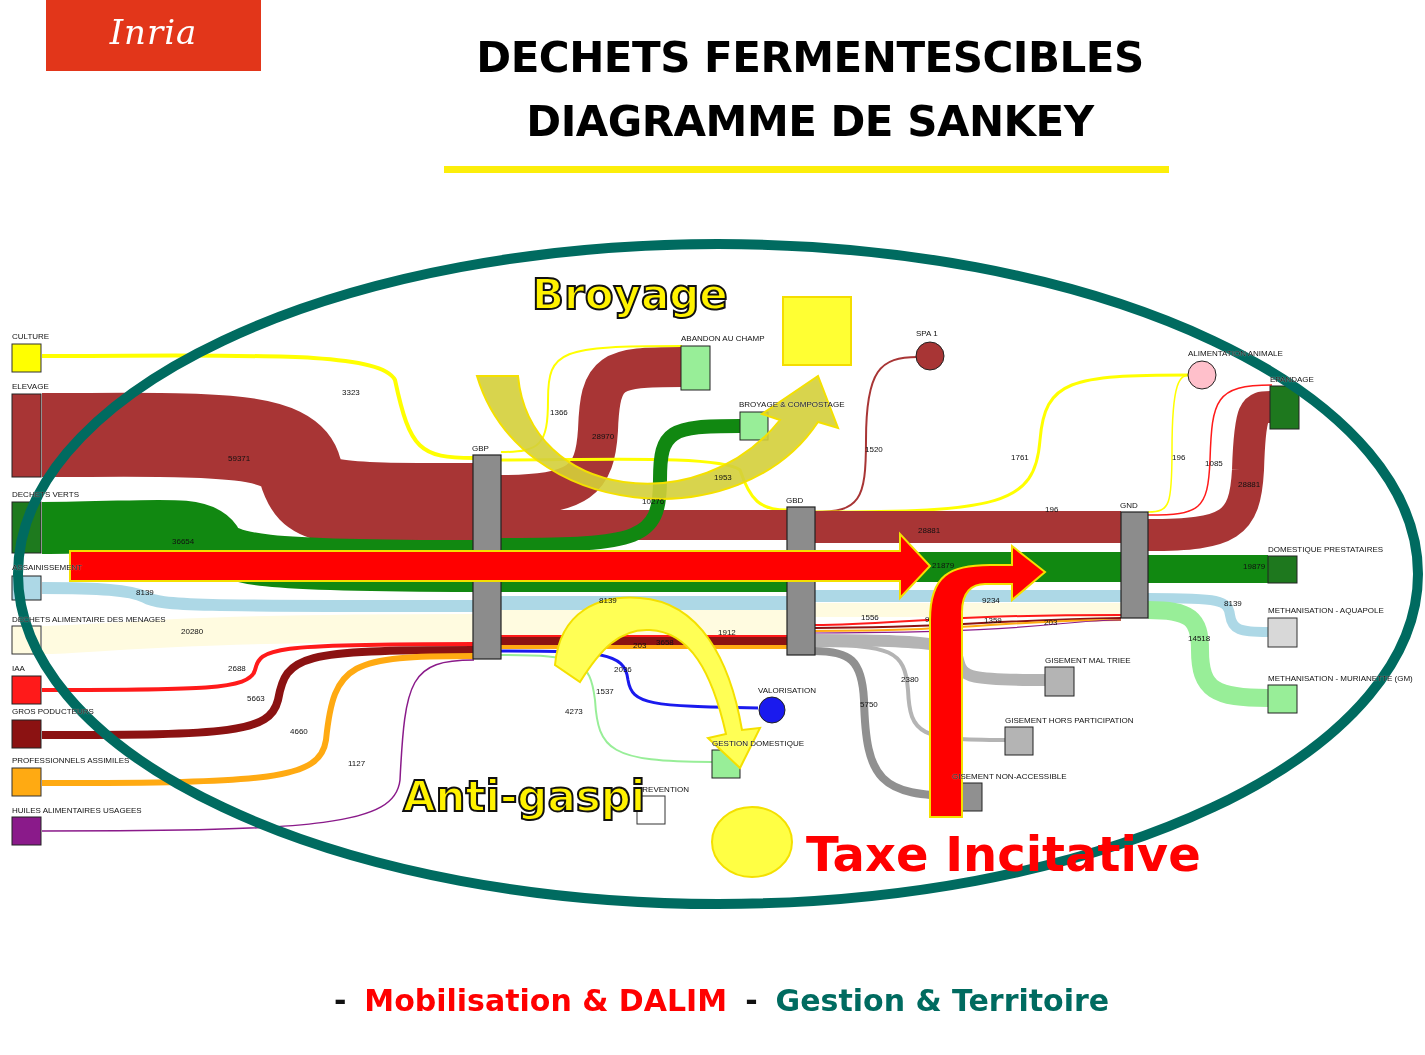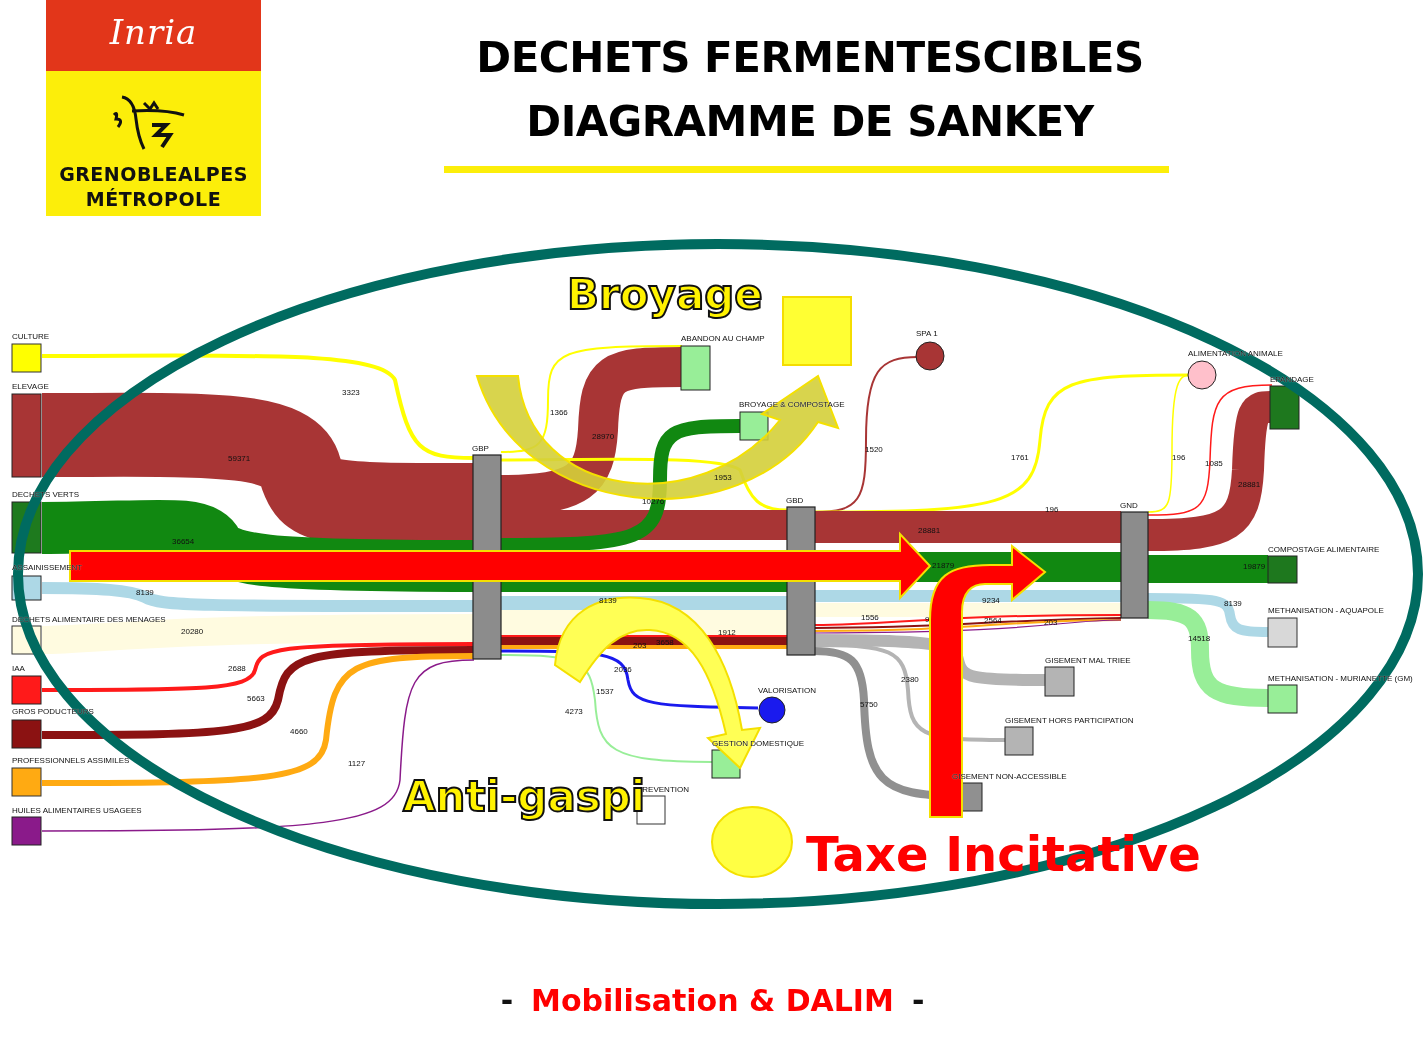--- a/index.html
+++ b/index.html
@@ -23,31 +23,20 @@
   .foot-b { color: #ff0000; }
   .foot-c { color: #006b60; }
 </style>
 </head>
 <body>
 
 <div class="abs logo">
   <div class="logo-top">
     <div class="logo-inria">Inria</div>
   </div>
-  <div class="logo-bottom">
-    <svg class="abs" style="left:58px;top:18px" width="90" height="68">
-      <path d="M10 26 Q14 22 12 30 Q20 30 14 38" stroke="#111" stroke-width="3" fill="none"></path>
-      <path d="M18 8 Q30 10 32 30 Q34 48 40 60" stroke="#111" stroke-width="3" fill="none"></path>
-      <path d="M28 22 Q60 20 80 26" stroke="#111" stroke-width="3" fill="none"></path>
-      <path d="M40 14 l6 6 l4 -6 l4 6" stroke="#111" stroke-width="3" fill="none"></path>
-      <path d="M48 36 l14 0 l-10 10 l14 0 l-8 12" stroke="#111" stroke-width="4" fill="none"></path>
-    </svg>
-    <div class="logo-city1">GRENOBLEALPES</div>
-    <div class="logo-city2">MÉTROPOLE</div>
-  </div>
 </div>
 
 <div class="abs title">
   <div>DECHETS FERMENTESCIBLES</div>
   <div>DIAGRAMME DE SANKEY</div>
 </div>
 <div class="abs title-rule"></div>
 
 <svg class="abs" style="left:0;top:0" width="1425" height="1055">
 
@@ -180,21 +169,21 @@
 
 <div class="lbl" style="left:472px;top:444px">GBP</div>
 <div class="lbl" style="left:786px;top:496px">GBD</div>
 <div class="lbl" style="left:1120px;top:501px">GND</div>
 
 <div class="lbl" style="left:681px;top:334px">ABANDON AU CHAMP</div>
 <div class="lbl" style="left:739px;top:400px">BROYAGE &amp; COMPOSTAGE</div>
 <div class="lbl" style="left:916px;top:329px">SPA 1</div>
 <div class="lbl" style="left:1188px;top:349px">ALIMENTATION ANIMALE</div>
 <div class="lbl" style="left:1270px;top:375px">EPANDAGE</div>
-<div class="lbl" style="left:1268px;top:545px">COMPOSTAGE ALIMENTAIRE</div>
+<div class="lbl" style="left:1268px;top:545px">DOMESTIQUE PRESTATAIRES</div>
 <div class="lbl" style="left:1268px;top:606px">METHANISATION - AQUAPOLE</div>
 <div class="lbl" style="left:1268px;top:674px">METHANISATION - MURIANETTE (GM)</div>
 <div class="lbl" style="left:758px;top:686px">VALORISATION</div>
 <div class="lbl" style="left:712px;top:739px">GESTION DOMESTIQUE</div>
 <div class="lbl" style="left:637px;top:785px">PREVENTION</div>
 <div class="lbl" style="left:1045px;top:656px">GISEMENT MAL TRIEE</div>
 <div class="lbl" style="left:1005px;top:716px">GISEMENT HORS PARTICIPATION</div>
 <div class="lbl" style="left:952px;top:772px">GISEMENT NON-ACCESSIBLE</div>
 
 <div class="val" style="left:342px;top:388px">3323</div>
@@ -218,32 +207,33 @@
 <div class="val" style="left:1205px;top:459px">1085</div>
 <div class="val" style="left:1238px;top:480px">28881</div>
 <div class="val" style="left:1243px;top:562px">19879</div>
 <div class="val" style="left:932px;top:561px">21879</div>
 <div class="val" style="left:1224px;top:599px">8139</div>
 <div class="val" style="left:1188px;top:634px">14518</div>
 <div class="val" style="left:599px;top:596px">8139</div>
 <div class="val" style="left:982px;top:596px">9234</div>
 <div class="val" style="left:861px;top:613px">1556</div>
 <div class="val" style="left:925px;top:615px">9</div>
-<div class="val" style="left:984px;top:616px">2564</div>
+<div class="val" style="left:984px;top:616px">1359</div>
 <div class="val" style="left:1044px;top:618px">203</div>
 <div class="val" style="left:633px;top:641px">203</div>
 <div class="val" style="left:656px;top:638px">3658</div>
 <div class="val" style="left:718px;top:628px">1912</div>
 <div class="val" style="left:614px;top:665px">2036</div>
 <div class="val" style="left:596px;top:687px">1537</div>
 <div class="val" style="left:565px;top:707px">4273</div>
 <div class="val" style="left:901px;top:675px">2380</div>
 <div class="val" style="left:860px;top:700px">5750</div>
 
-<div class="callout-yellow" style="left:567px;top:270px">Broyage</div>
+<div class="callout-yellow" style="left:532px;top:270px">Broyage</div>
 <div class="callout-yellow" style="left:403px;top:772px">Anti-gaspi</div>
 <div class="callout-red" style="left:806px;top:826px">Taxe Incitative</div>
 
 <div class="abs footer">
   <span class="foot-sep">-</span>
   <span class="foot-b">Mobilisation &amp; DALIM</span>
   <span class="foot-sep">-</span>
+  <span class="foot-c">Gestion &amp; Territoire</span>
 </div>
 
 </body></html>

